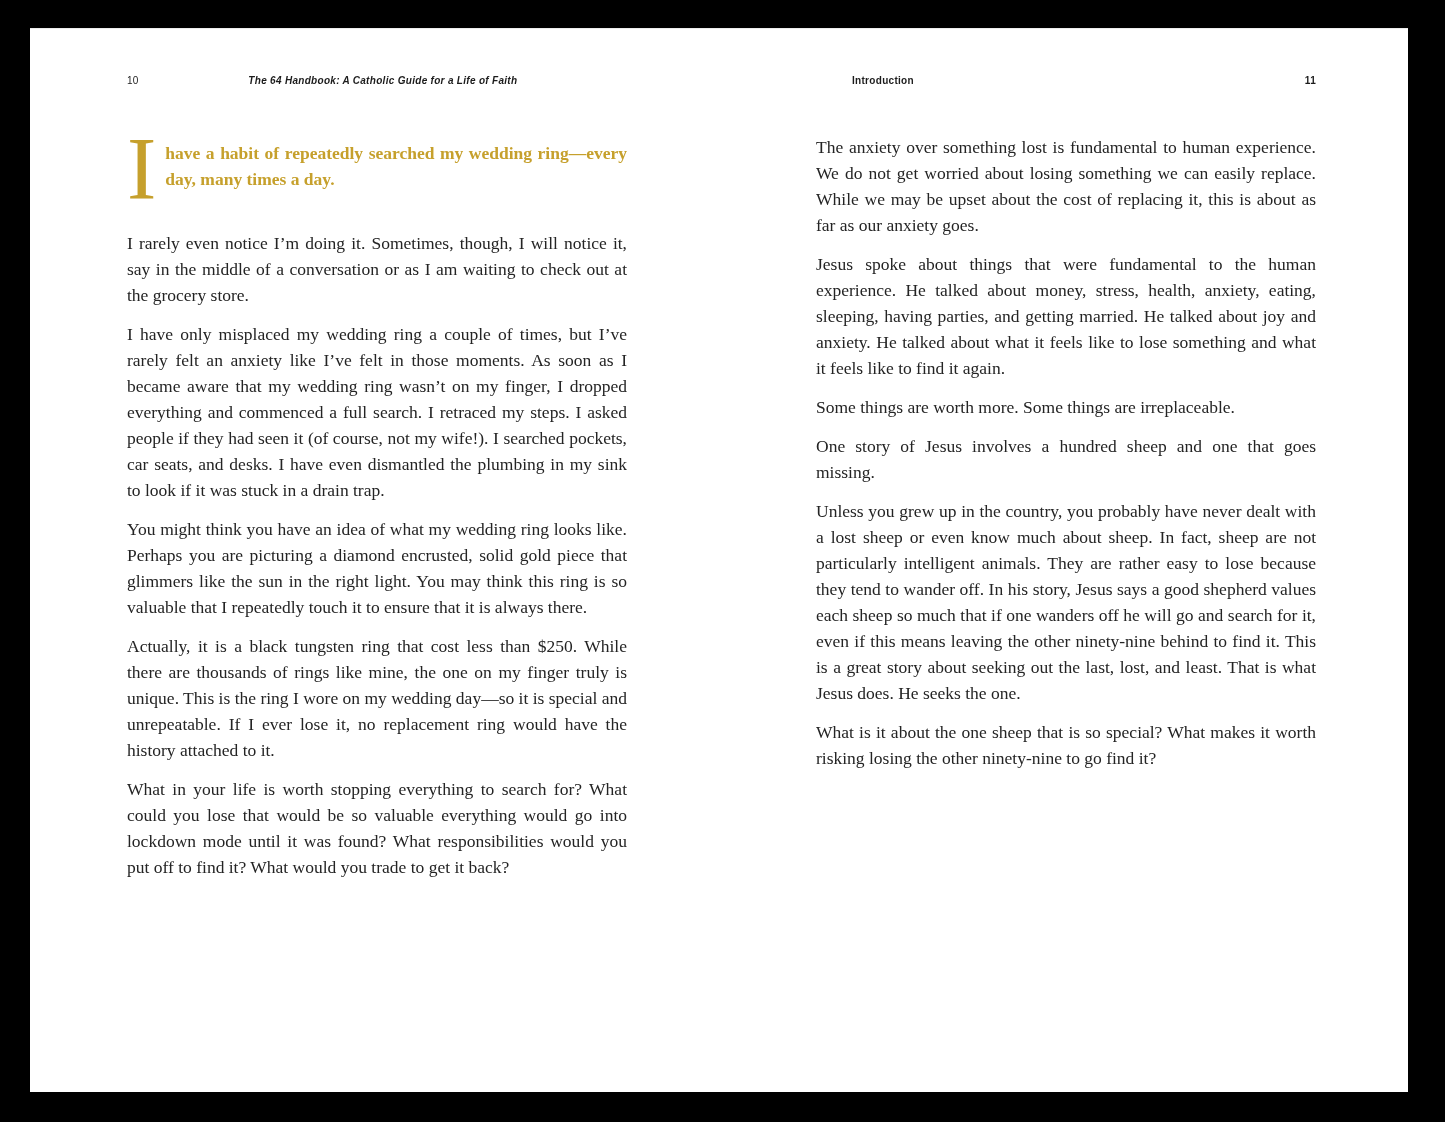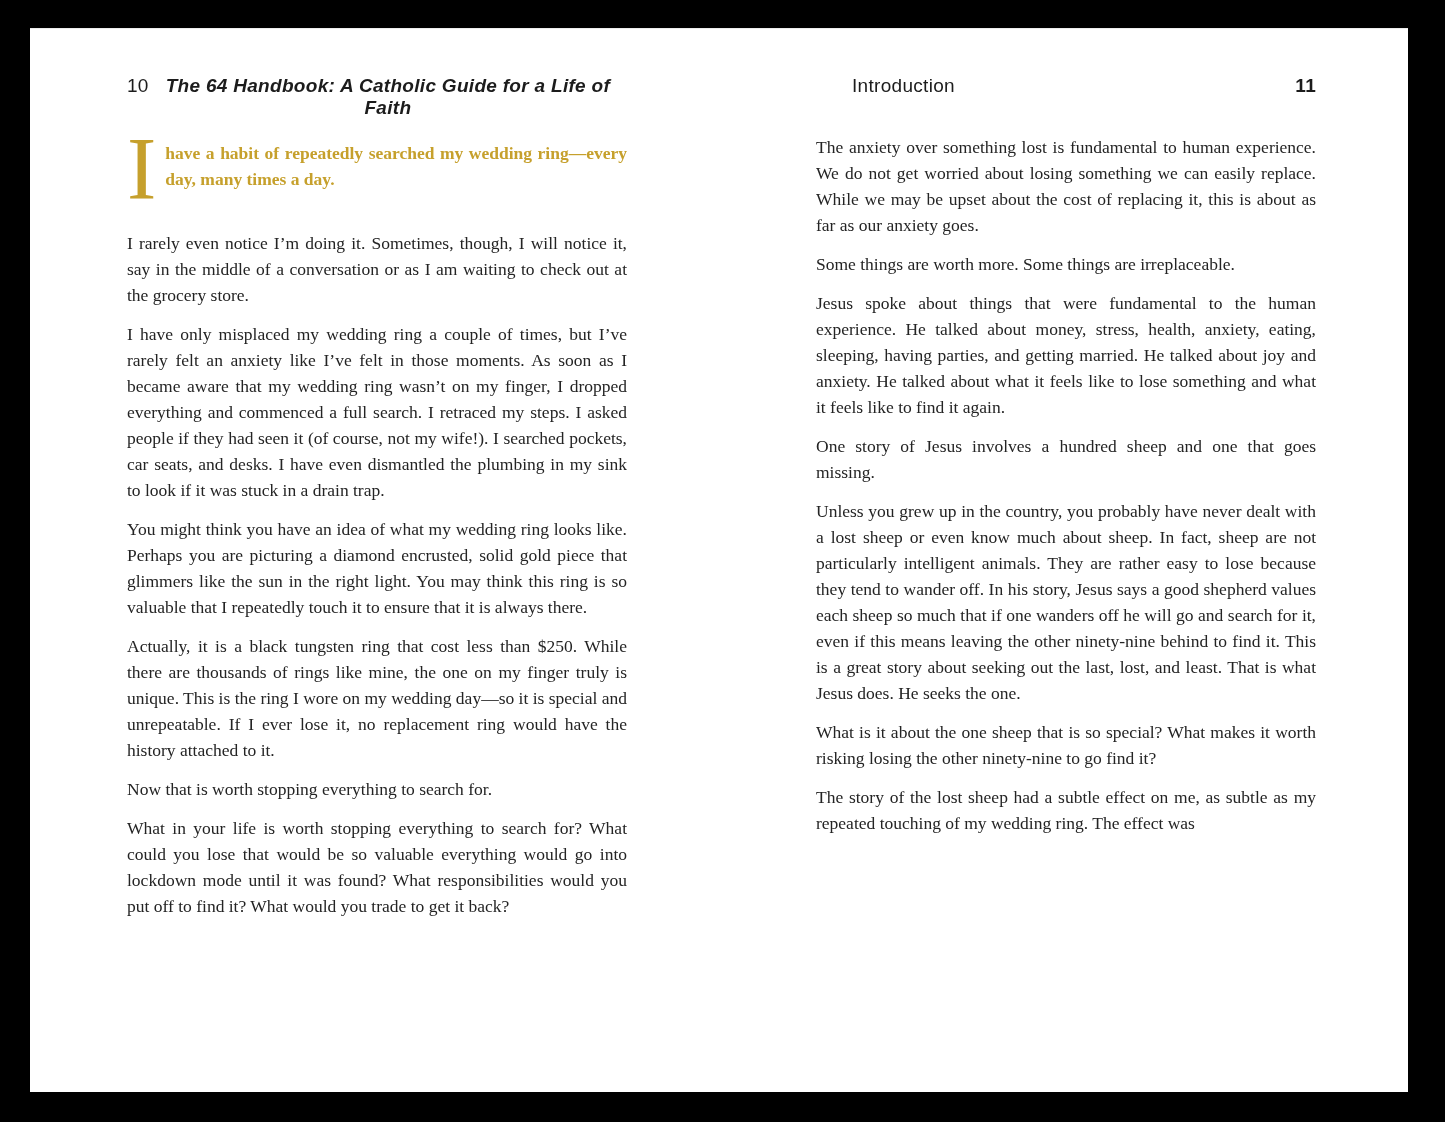--- a/index.html
+++ b/index.html
@@ -17,28 +17,28 @@
     border-top: 1px solid #ececec;
   }
   .page { position: absolute; top: 0; width: 689px; height: 100%; }
   .page-left  { left: 0; }
   .page-right { left: 689px; }
 
   .running-head {
     position: absolute; top: 46px; left: 97px; width: 500px;
     display: flex; align-items: baseline;
     font-family: "Liberation Sans", "DejaVu Sans", sans-serif;
-    font-size: 19px; letter-spacing: 0.3px;
+    font-size: 10px; letter-spacing: 0.3px;
     color: var(--header_text, #1c1c1c);
   }
   .running-head .pagenum { font-style: normal; }
   .running-head .book-title {
     flex: 1; text-align: center; font-style: italic; font-weight: 600;
   }
-  .running-head .chapter-title { font-weight: 400; padding-left: 36px; }
+  .running-head .chapter-title { font-weight: 700; padding-left: 36px; }
   .running-head .pagenum-right { margin-left: auto; font-weight: bold; }
 
   .page-body {
     position: absolute; top: 105px; left: 97px; width: 500px;
     color: var(--body_text, #242424);
     font-size: 17.5px; line-height: 26px;
   }
 
   .opening { display: flex; align-items: flex-start; margin-bottom: 28px; }
   .dropcap {
@@ -74,37 +74,35 @@
     <div class="page-body">
       <div class="opening">
         <span class="dropcap">I</span>
         <span class="opening-text">have a habit of repeatedly searched my wedding ring—every day, many times a day.</span>
       </div>
       <div>
           <p class="para">I rarely even notice I’m doing it. Sometimes, though, I will notice it, say in the middle of a conversation or as I am waiting to check out at the grocery store.</p>
           <p class="para">I have only misplaced my wedding ring a couple of times, but I’ve rarely felt an anxiety like I’ve felt in those moments. As soon as I became aware that my wedding ring wasn’t on my finger, I dropped everything and commenced a full search. I retraced my steps. I asked people if they had seen it (of course, not my wife!). I searched pockets, car seats, and desks. I have even dismantled the plumbing in my sink to look if it was stuck in a drain trap.</p>
           <p class="para">You might think you have an idea of what my wedding ring looks like. Perhaps you are picturing a diamond encrusted, solid gold piece that glimmers like the sun in the right light. You may think this ring is so valuable that I repeatedly touch it to ensure that it is always there.</p>
           <p class="para">Actually, it is a black tungsten ring that cost less than $250. While there are thousands of rings like mine, the one on my finger truly is unique. This is the ring I wore on my wedding day—so it is special and unrepeatable. If I ever lose it, no replacement ring would have the history attached to it.</p>
-          <p class="para">Now that is worth stopping everything to search for.</p>
           <p class="para">What in your life is worth stopping everything to search for? What could you lose that would be so valuable everything would go into lockdown mode until it was found? What responsibilities would you put off to find it? What would you trade to get it back?</p>
         </div>
     </div>
   </div>
 
   <div class="page page-right">
     <div class="running-head">
       <span class="chapter-title">Introduction</span>
       <span class="pagenum pagenum-right">11</span>
     </div>
     <div class="page-body">
       <div>
           <p class="para">The anxiety over something lost is fundamental to human experience. We do not get worried about losing something we can easily replace. While we may be upset about the cost of replacing it, this is about as far as our anxiety goes.</p>
+          <p class="para">Jesus spoke about things that were fundamental to the human experience. He talked about money, stress, health, anxiety, eating, sleeping, having parties, and getting married. He talked about joy and anxiety. He talked about what it feels like to lose something and what it feels like to find it again.</p>
           <p class="para">Some things are worth more. Some things are irreplaceable.</p>
-          <p class="para">Jesus spoke about things that were fundamental to the human experience. He talked about money, stress, health, anxiety, eating, sleeping, having parties, and getting married. He talked about joy and anxiety. He talked about what it feels like to lose something and what it feels like to find it again.</p>
           <p class="para">One story of Jesus involves a hundred sheep and one that goes missing.</p>
           <p class="para">Unless you grew up in the country, you probably have never dealt with a lost sheep or even know much about sheep. In fact, sheep are not particularly intelligent animals. They are rather easy to lose because they tend to wander off. In his story, Jesus says a good shepherd values each sheep so much that if one wanders off he will go and search for it, even if this means leaving the other ninety-nine behind to find it. This is a great story about seeking out the last, lost, and least. That is what Jesus does. He seeks the one.</p>
           <p class="para">What is it about the one sheep that is so special? What makes it worth risking losing the other ninety-nine to go find it?</p>
-          <p class="para">The story of the lost sheep had a subtle effect on me, as subtle as my repeated touching of my wedding ring. The effect was</p>
         </div>
     </div>
   </div>
 
 </div>
 
 </body></html>

